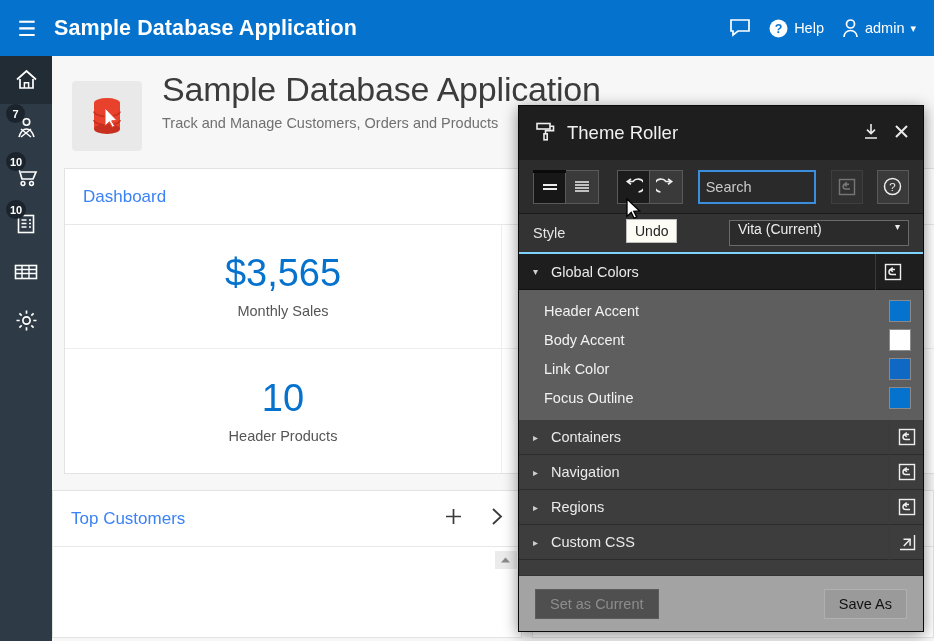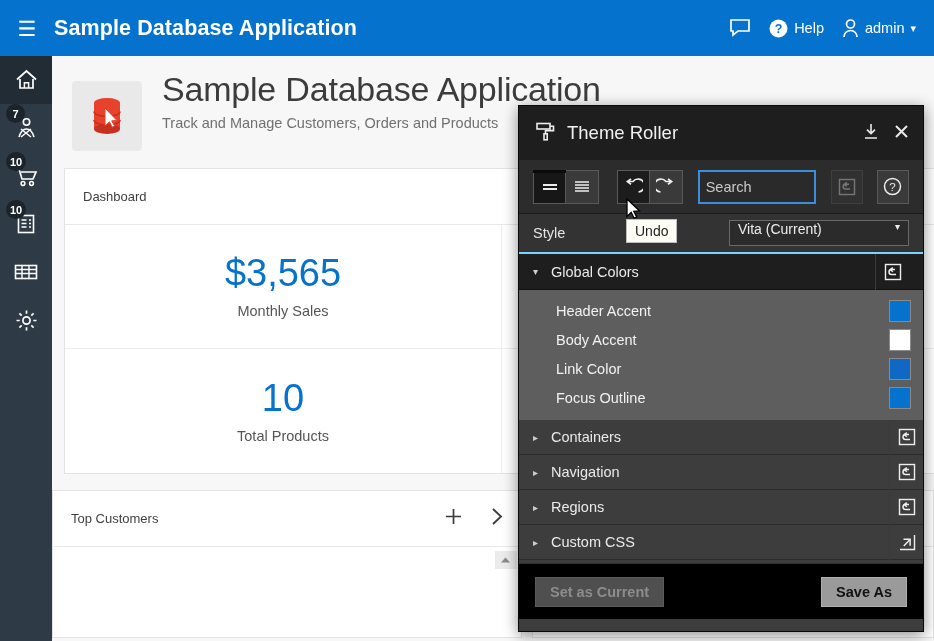--- a/index.html
+++ b/index.html
@@ -73,21 +73,21 @@
   #page-subtitle { font-size: 14.5px; color: #707070; margin-top: 6px; }
 
   .region {
     background: #ffffff; border: 1px solid #e3e3e3;
     margin: 0 0 16px 12px;
   }
   .region-header {
     height: 56px; display: flex; align-items: center;
     padding: 0 18px; border-bottom: 1px solid #e8e8e8;
   }
-  .region-title { font-size: 13px; color: #404040; }
+  .region-title { font-size: 17px; color: #3b82f6; }
   .region-actions { margin-left: auto; display: flex; align-items: center; gap: 26px; color: #3a3a3a; }
   .kpi-cell {
     height: 124px; border-bottom: 1px solid #eeeeee;
     display: flex; flex-direction: column;
     align-items: center; justify-content: center;
   }
   .kpi-cell:last-child { border-bottom: none; }
   .kpi-value { font-size: 38px; color: #0572ce; line-height: 1; }
   .kpi-label { font-size: 14.5px; color: #555; margin-top: 11px; }
 
@@ -176,43 +176,42 @@
     border-bottom: 1px solid #111;
   }
   .sec-caret { width: 18px; color: #cfcfcf; font-size: 10px; }
   .sec-title { font-size: 14.5px; color: #eaeaea; }
   .sec-action {
     margin-left: auto; width: 34px; height: 36px;
     display: flex; align-items: center; justify-content: center;
     border-left: 1px solid #3a3a3a;
   }
 
-  #global-colors-body { background: #5e5e5e; padding: 6px 0 8px 12px; }
+  #global-colors-body { background: #5e5e5e; padding: 6px 0 8px 0; }
   .color-row {
     height: 29px; display: flex; align-items: center;
     padding: 0 12px 0 25px;
   }
   .color-label { font-size: 14.5px; color: #f2f2f2; }
   .color-swatch {
     margin-left: auto; width: 22px; height: 22px; border: 1px solid #8a8a8a;
   }
 
   .coll-row {
     height: 35px; background: #3d3d3d;
     display: flex; align-items: center; padding: 0 0 0 14px;
     border-bottom: 1px solid #2c2c2c;
   }
   .coll-row .sec-action { height: 35px; }
 
   #tr-footer {
-    position: absolute; left: 0; bottom: 12px; width: 100%;
-    height: 56px; background: #000000;
+    position: absolute; left: 0; bottom: 0; width: 100%;
+    height: 56px; background: #a3a3a3;
     display: flex; align-items: center; padding: 0 16px;
     border-top: 1px solid #333;
-    font-weight: bold;
   }
   .tr-btn {
     height: 30px; padding: 0 14px;
     background: #585858; border: 1px solid #6e6e6e; color: #f0f0f0;
     font-size: 14.5px; font-family: "Liberation Sans", sans-serif;
     display: flex; align-items: center;
   }
   .tr-btn.disabled { color: #8d8d8d; border-color: #5b5b5b; background: #4f4f4f; }
   #tr-saveas { margin-left: auto; background: #9a9a9a; border-color: #b0b0b0; color: #111; }
 
@@ -347,21 +346,21 @@
         <div class="region-title">Dashboard</div>
       </div>
       <div id="dash-split">
         <div id="dash-left">
           <div class="kpi-cell">
             <div class="kpi-value">$3,565</div>
             <div class="kpi-label">Monthly Sales</div>
           </div>
           <div class="kpi-cell">
             <div class="kpi-value">10</div>
-            <div class="kpi-label">Total Products</div>
+            <div class="kpi-label">Header Products</div>
           </div>
         </div>
         <div id="dash-right">
           <div class="kpi-cell"></div>
           <div class="kpi-cell"></div>
         </div>
       </div>
     </div>
 
     <div id="bottom-row">

